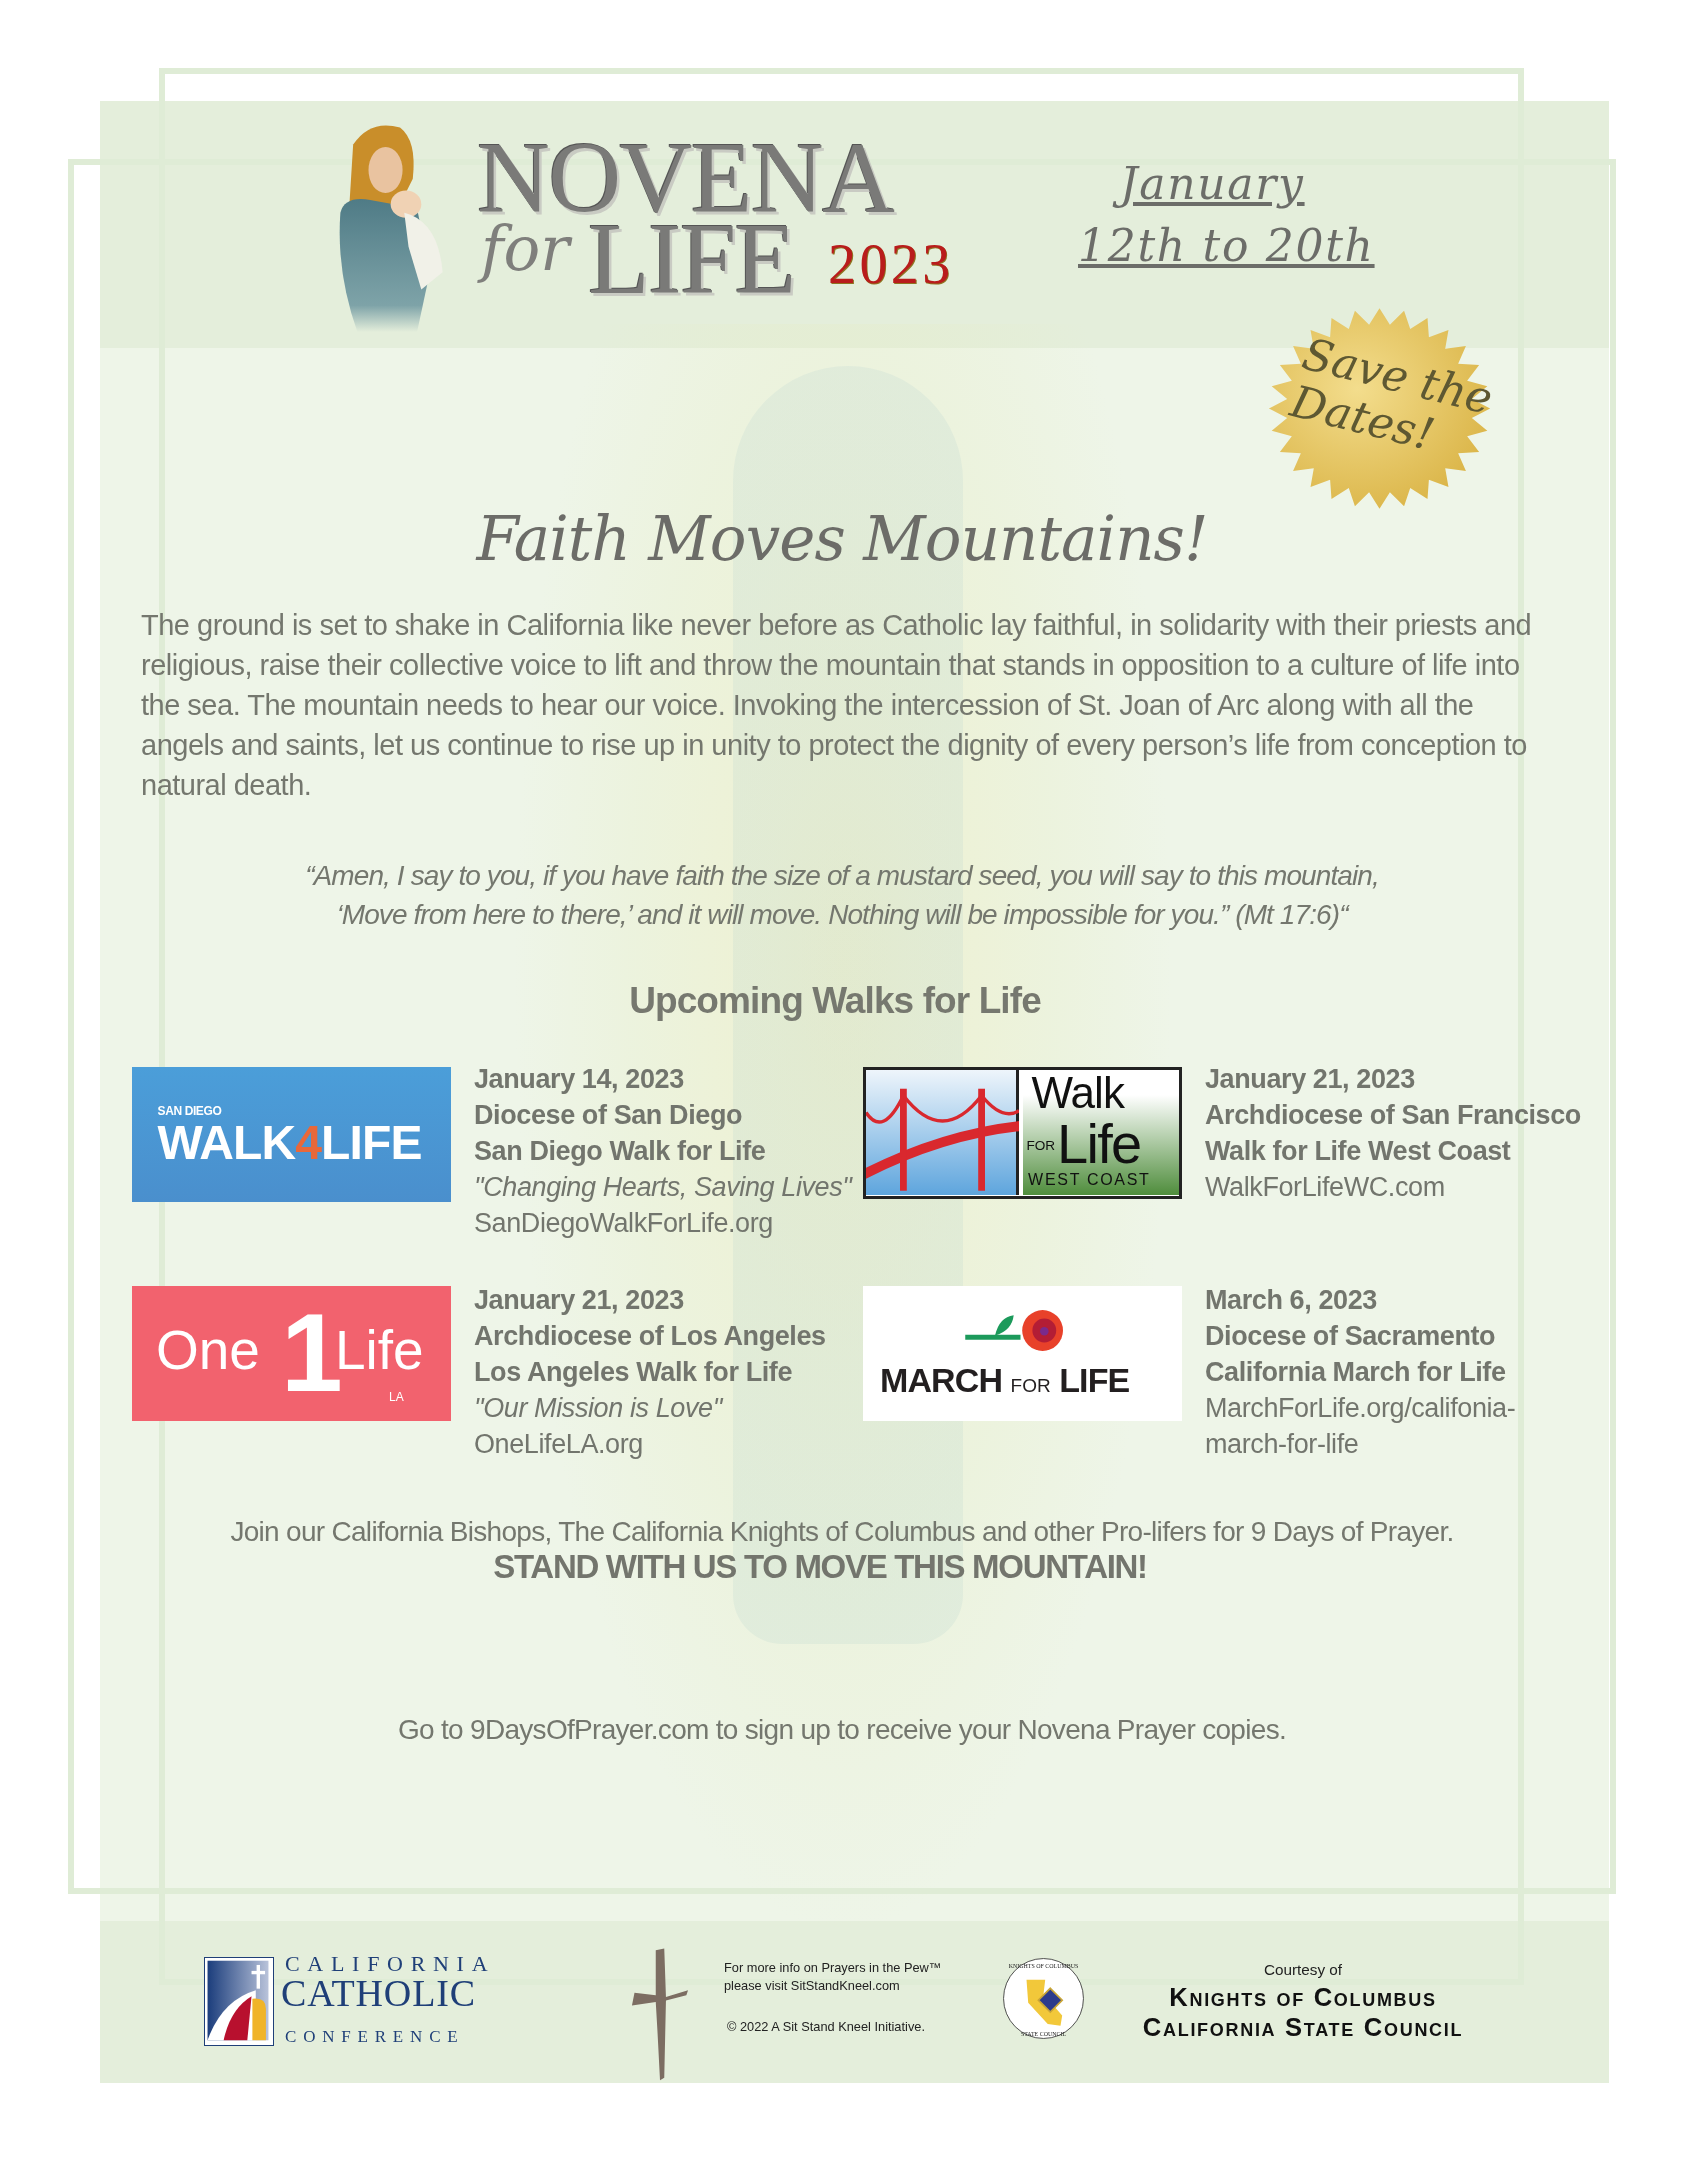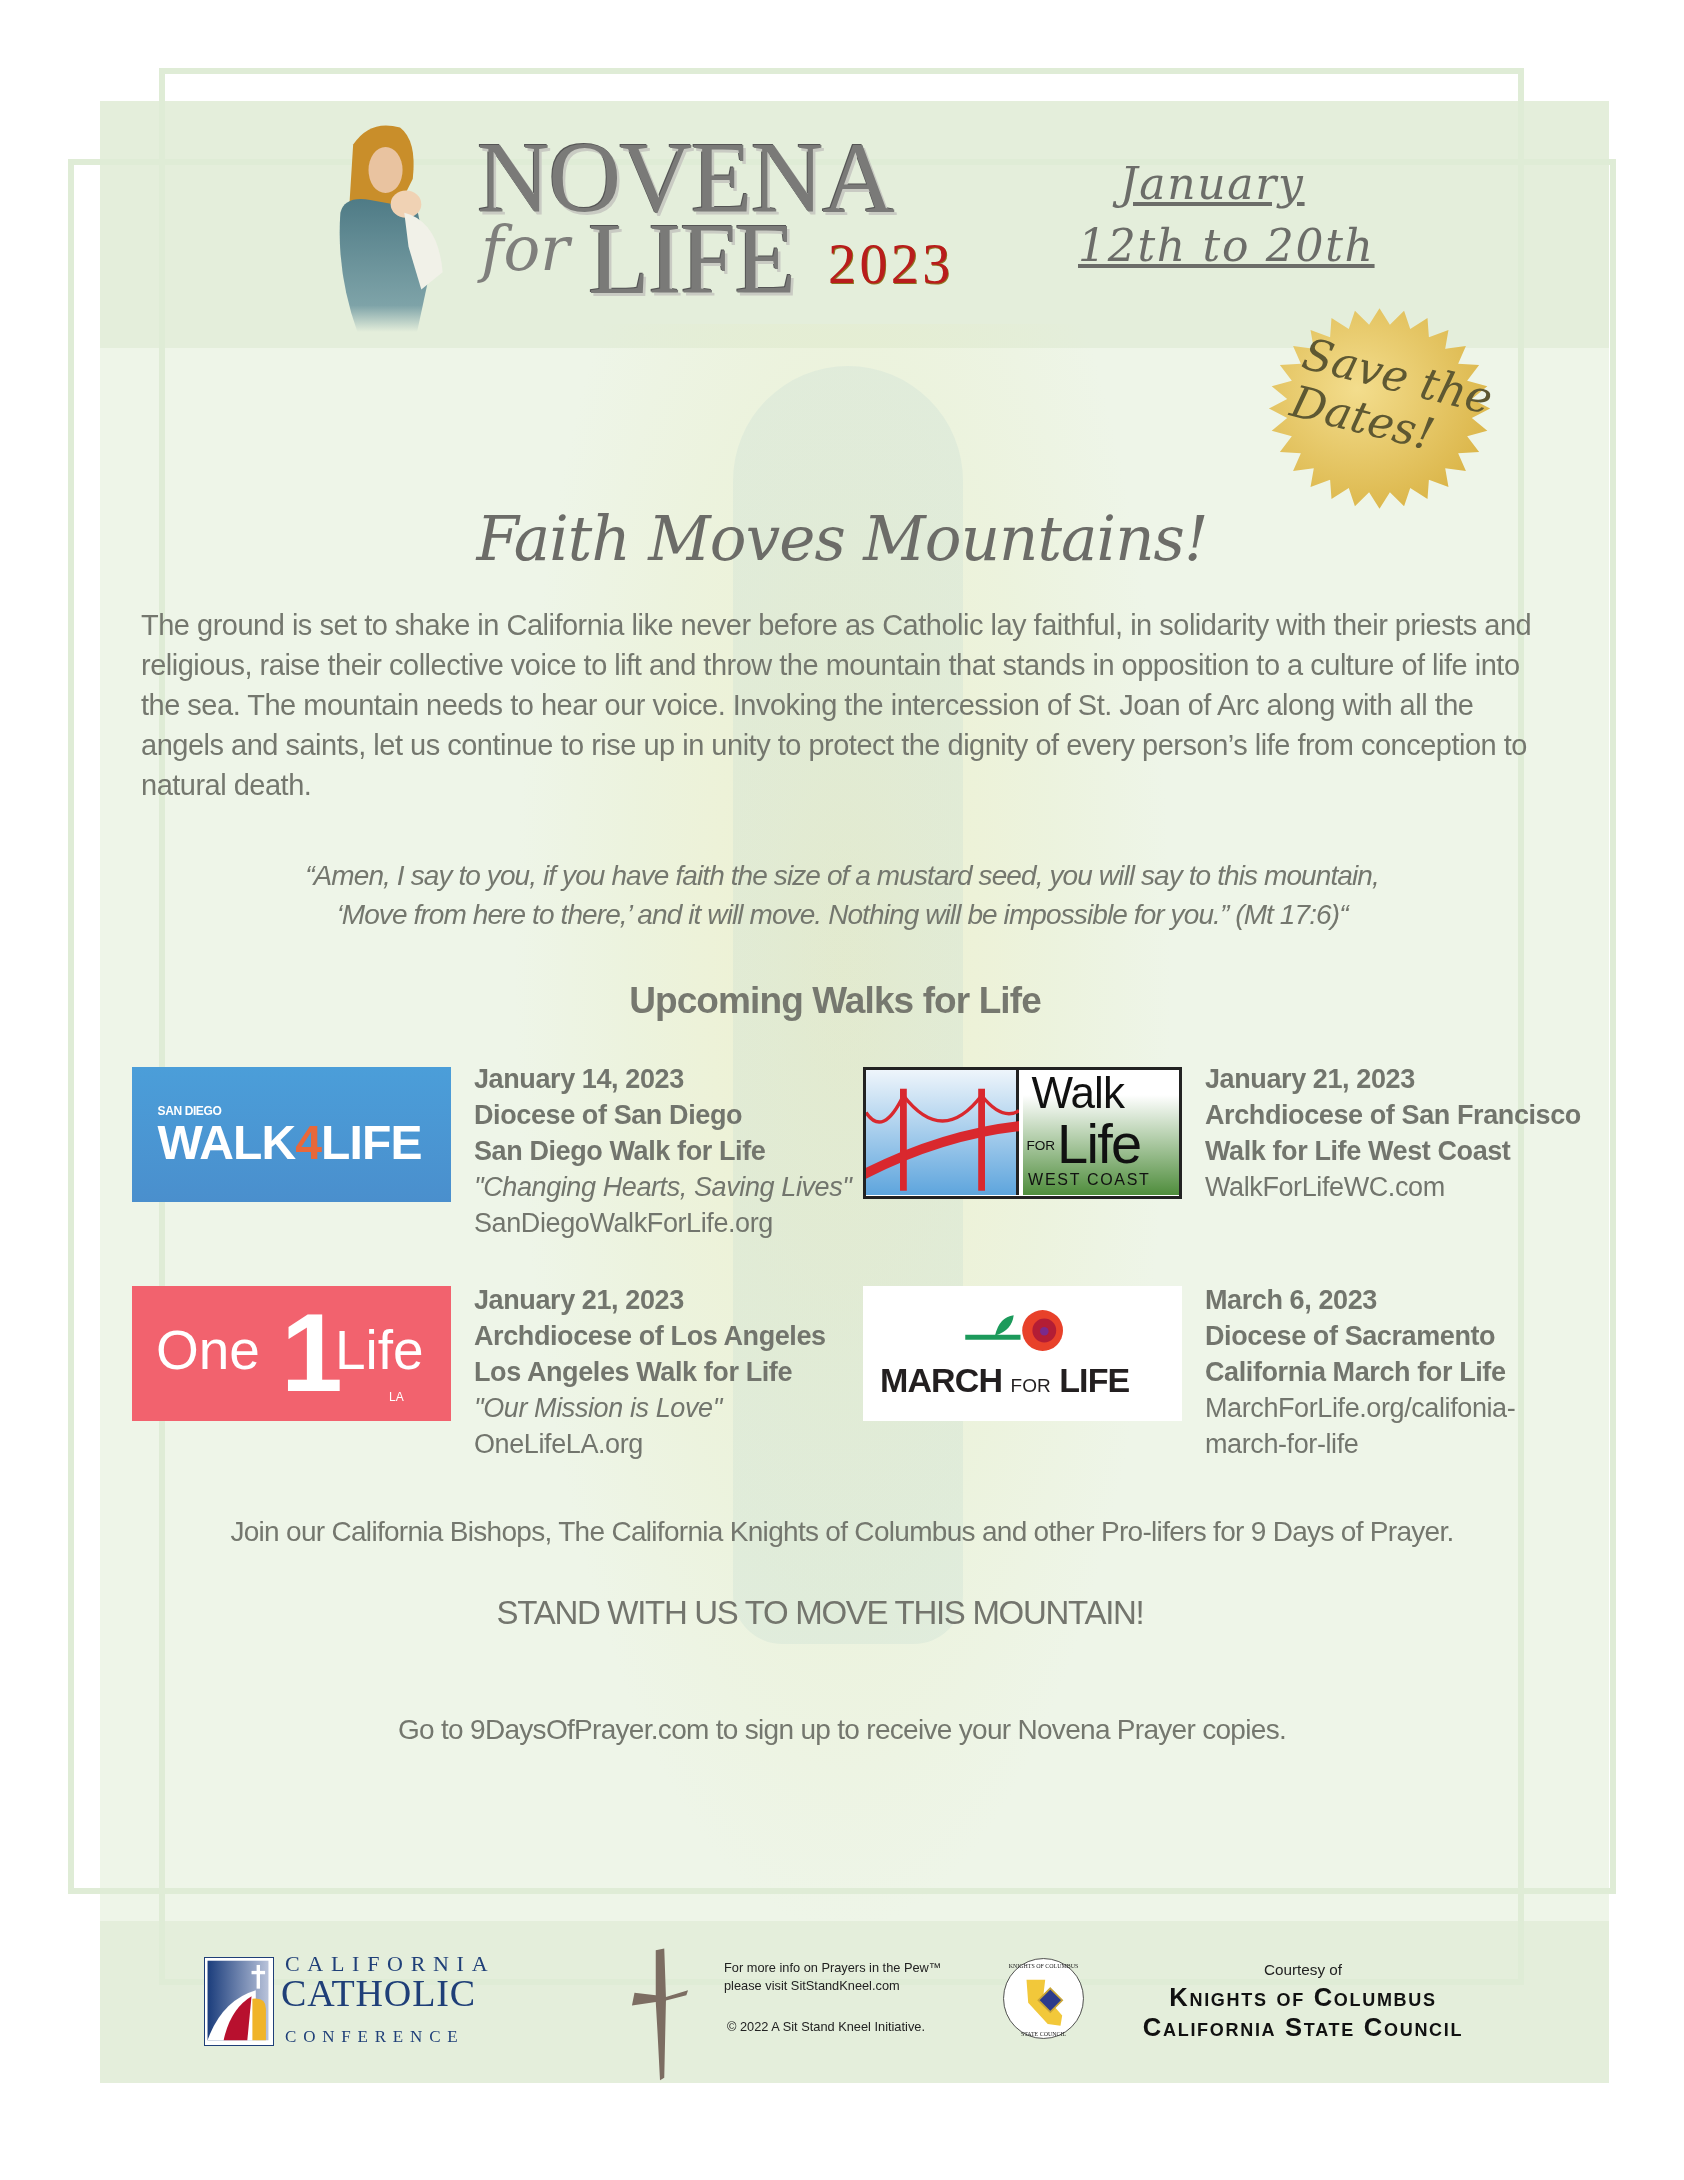--- a/index.html
+++ b/index.html
@@ -67,21 +67,21 @@
     .logo-la .one { position: absolute; left: 24px; top: 32px; color: #fff; font-size: 55px; font-weight: 300; }
     .logo-la .num { position: absolute; left: 149px; top: 12px; color: #fff; font-size: 111px; font-weight: bold; line-height: 1; }
     .logo-la .life { position: absolute; left: 203px; top: 32px; color: #fff; font-size: 55px; }
     .logo-la .la { position: absolute; left: 257px; top: 104px; color: #fff; font-size: 12px; }
 
     .logo-mfl { background: #fff; height: 135px; }
     .logo-mfl .word { position: absolute; left: 17px; top: 75px; font-weight: bold; font-size: 34px; color: #231f20; letter-spacing: -0.9px; white-space: nowrap; }
     .logo-mfl .word .for { font-weight: normal; font-size: 19px; letter-spacing: 0; }
 
     .join { position: absolute; left: 0; width: 1684px; top: 1516px; text-align: center; font-size: 28px; color: #74776e; letter-spacing: -0.7px; }
-    .stand { position: absolute; left: 0; width: 1640px; top: 1594px; text-align: center; font-size: 33px; font-weight: normal; color: #73756d; letter-spacing: -1.3px; }
+    .stand { position: absolute; left: 0; width: 1640px; top: 1548px; text-align: center; font-size: 33px; font-weight: bold; color: #73756d; letter-spacing: -1.3px; }
     .goto { position: absolute; left: 0; width: 1684px; top: 1714px; text-align: center; font-size: 28px; color: #74776e; letter-spacing: -0.7px; }
 
     
     .ccc-logo { position: absolute; left: 204px; top: 1957px; width: 70px; height: 89px; border: 1.7px solid #1f3f78; background: #fff; overflow: hidden; }
     .ccc-l1 { position: absolute; left: 285px; top: 1951px; font-family: "Liberation Serif", serif; font-size: 22px; letter-spacing: 7.7px; color: #1f3f78; }
     .ccc-l2 { position: absolute; left: 281px; top: 1971px; font-family: "Liberation Serif", serif; font-size: 38px; letter-spacing: 0.9px; color: #1f3f78; }
     .ccc-l3 { position: absolute; left: 285px; top: 2027px; font-family: "Liberation Serif", serif; font-size: 17px; letter-spacing: 6.8px; color: #1f3f78; }
 
     .cross { position: absolute; left: 630px; top: 1946px; width: 60px; height: 136px; }
     .ssk-1 { position: absolute; left: 724px; top: 1960px; font-size: 12.8px; color: #222; }

